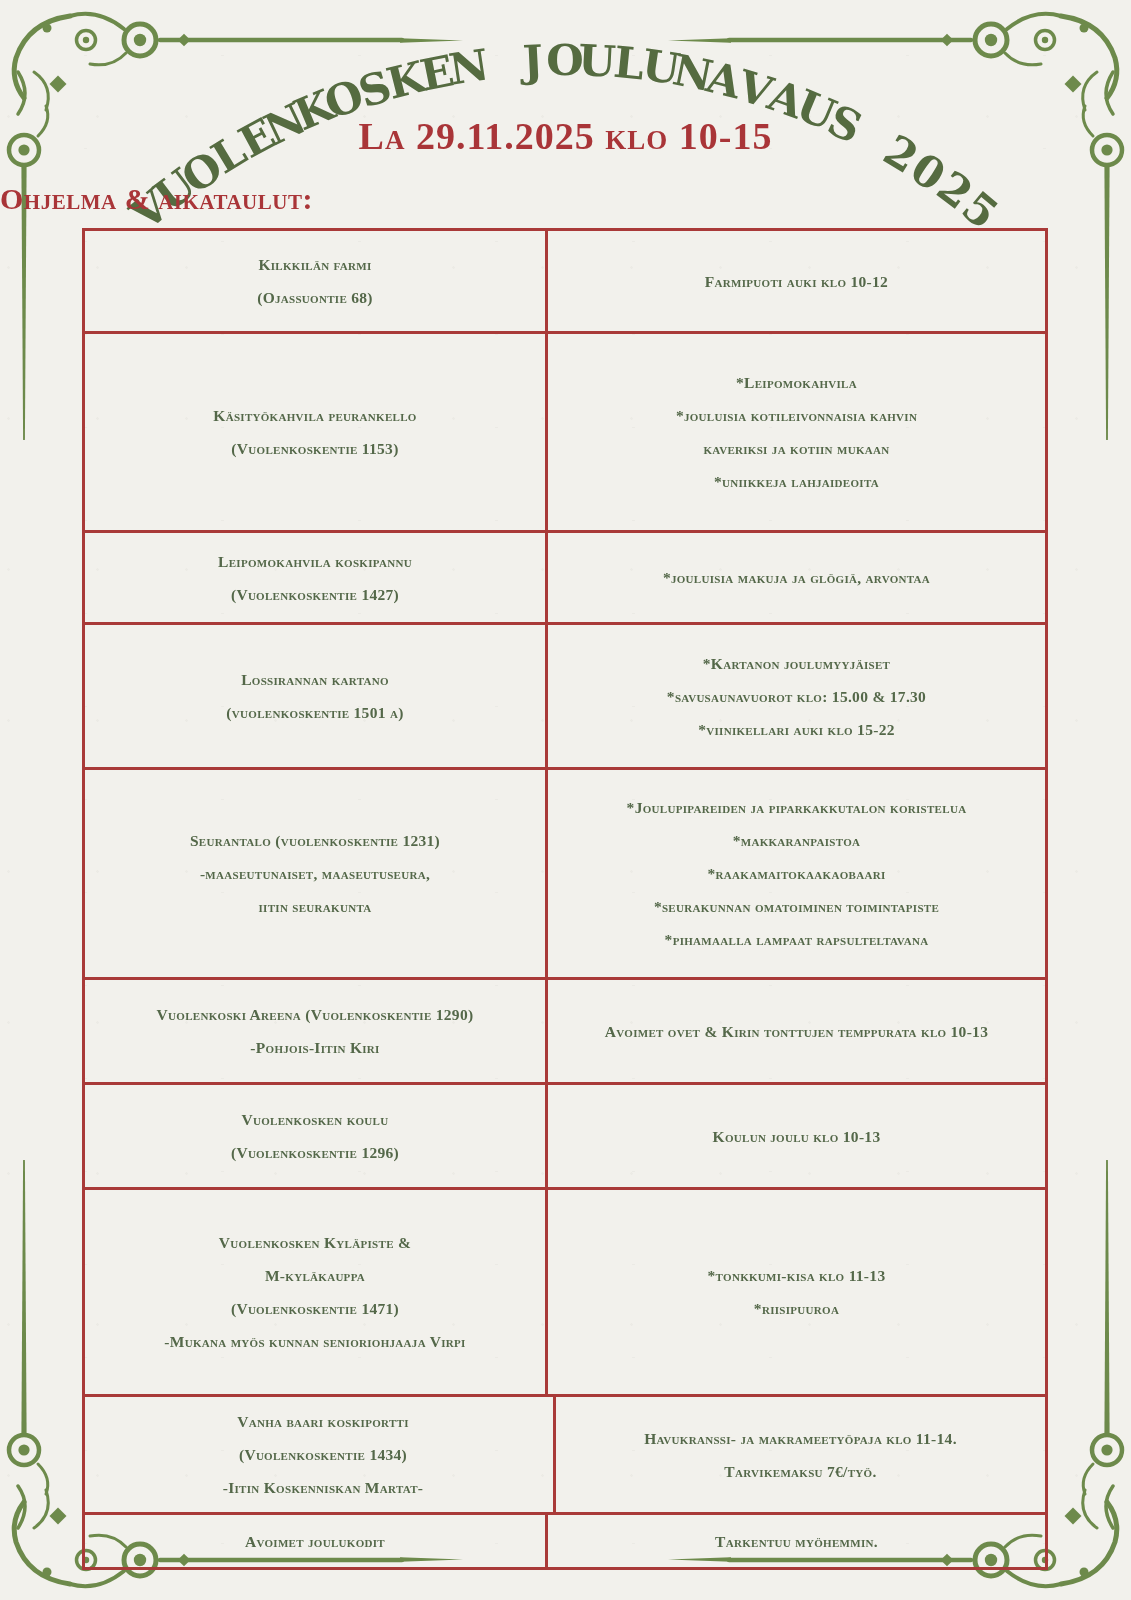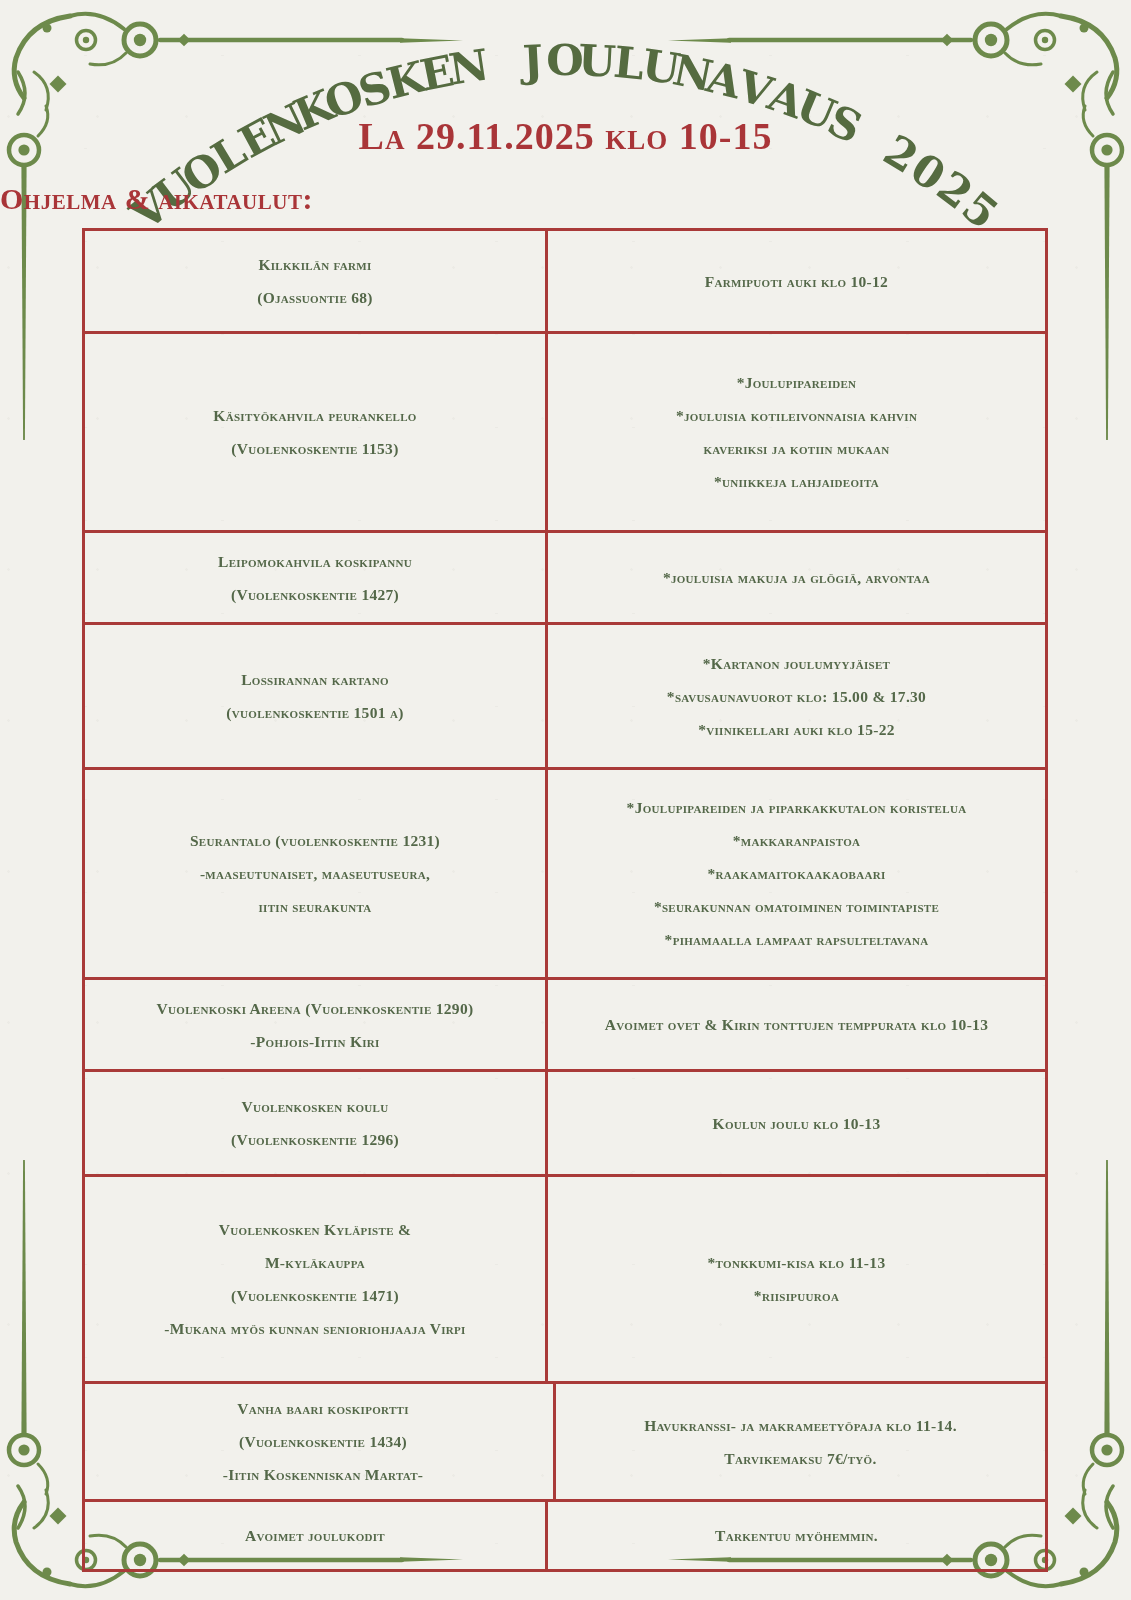--- a/index.html
+++ b/index.html
@@ -144,21 +144,21 @@
       <div class="cell program">
         <div class="line">Farmipuoti auki klo 10-12</div>
       </div>
     </div>
     <div class="t-row" style="height: 199px;">
       <div class="cell venue">
         <div class="line">Käsityökahvila peurankello</div>
         <div class="line">(Vuolenkoskentie 1153)</div>
       </div>
       <div class="cell program">
-        <div class="line">*Joulupipareiden</div>
+        <div class="line">*Leipomokahvila</div>
         <div class="line">*jouluisia kotileivonnaisia kahvin</div>
         <div class="line">kaveriksi ja kotiin mukaan</div>
         <div class="line">*uniikkeja lahjaideoita</div>
       </div>
     </div>
     <div class="t-row" style="height: 92px;">
       <div class="cell venue">
         <div class="line">Leipomokahvila koskipannu</div>
         <div class="line">(Vuolenkoskentie 1427)</div>
       </div>
@@ -184,21 +184,21 @@
         <div class="line">iitin seurakunta</div>
       </div>
       <div class="cell program">
         <div class="line">*Joulupipareiden ja piparkakkutalon koristelua</div>
         <div class="line">*makkaranpaistoa</div>
         <div class="line">*raakamaitokaakaobaari</div>
         <div class="line">*seurakunnan omatoiminen toimintapiste</div>
         <div class="line">*pihamaalla lampaat rapsulteltavana</div>
       </div>
     </div>
-    <div class="t-row" style="height: 92px;">
+    <div class="t-row" style="height: 105px;">
       <div class="cell venue">
         <div class="line">Vuolenkoski Areena (Vuolenkoskentie 1290)</div>
         <div class="line">-Pohjois-Iitin Kiri</div>
       </div>
       <div class="cell program">
         <div class="line">Avoimet ovet &amp; Kirin tonttujen temppurata klo 10-13</div>
       </div>
     </div>
     <div class="t-row" style="height: 105px;">
       <div class="cell venue">
@@ -225,21 +225,21 @@
       <div class="cell venue">
         <div class="line">Vanha baari koskiportti</div>
         <div class="line">(Vuolenkoskentie 1434)</div>
         <div class="line">-Iitin Koskenniskan Martat-</div>
       </div>
       <div class="cell program">
         <div class="line">Havukranssi- ja makrameetyöpaja klo 11-14.</div>
         <div class="line">Tarvikemaksu 7€/työ.</div>
       </div>
     </div>
-    <div class="t-row" style="height: 67px;">
+    <div class="t-row" style="height: 52px;">
       <div class="cell venue">
         <div class="line">Avoimet joulukodit</div>
       </div>
       <div class="cell program">
         <div class="line">Tarkentuu myöhemmin.</div>
       </div>
     </div>
   </div>
 
 </body></html>

